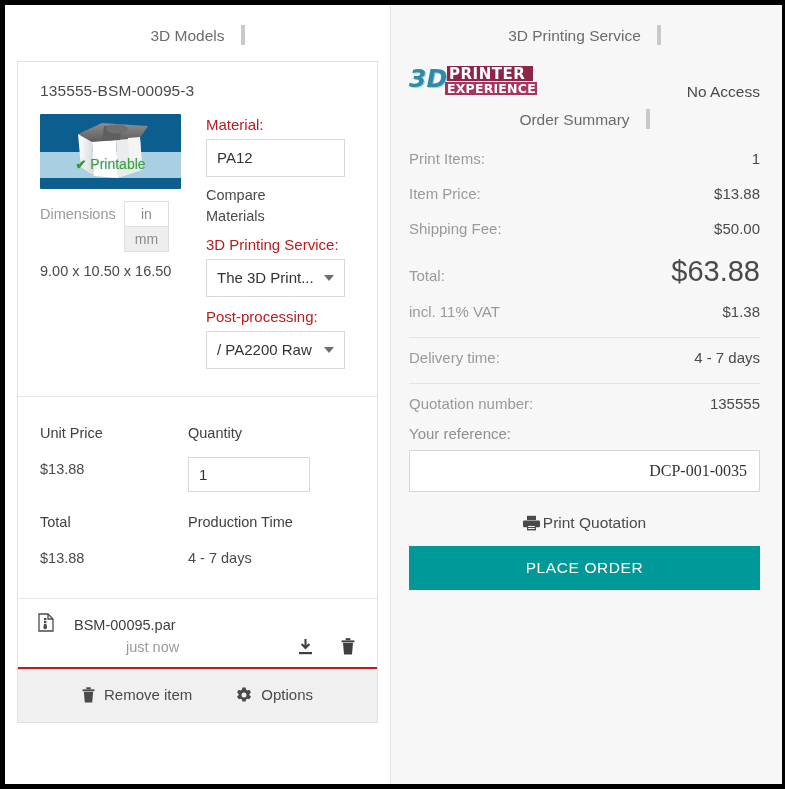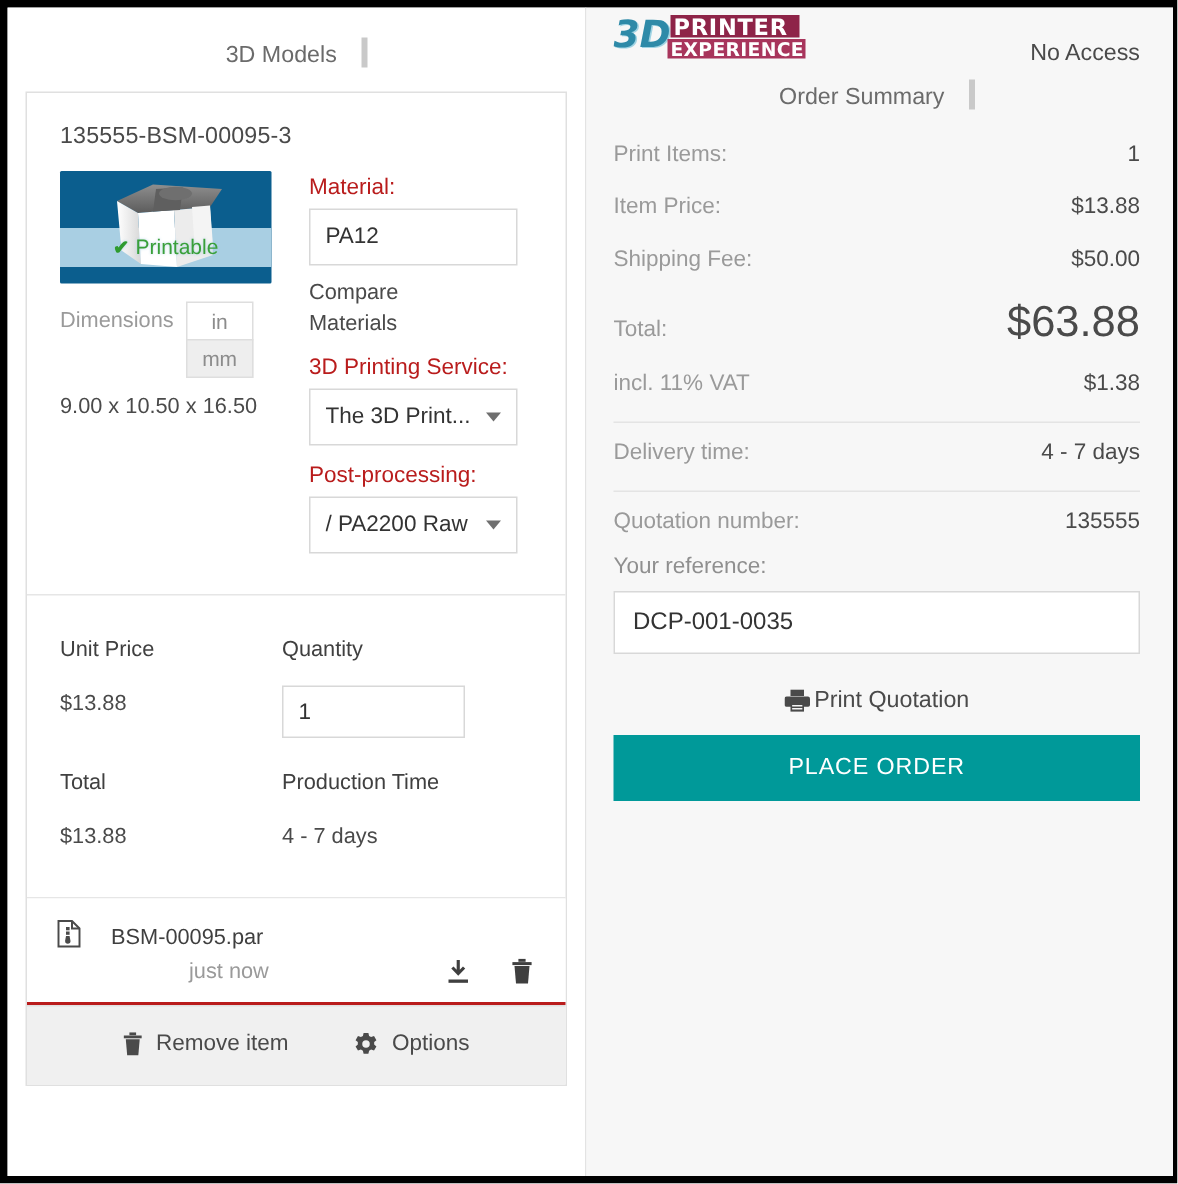--- a/index.html
+++ b/index.html
@@ -367,22 +367,23 @@
     padding: 4px 0 8px 0;
   }
   .ref-input {
     width: 100%;
     box-sizing: border-box;
     border: 1px solid #d8d8d8;
     background: #ffffff;
     color: #333333;
     font-size: 16px;
     padding: 11px 12px;
-    font-family: Liberation Sans, sans-serif;
+    font-family: Liberation Serif, serif;
     outline: none;
+    text-align: right;
   }
   .print-quote {
     text-align: center;
     color: #4a4a4a;
     font-size: 15.5px;
     margin-top: 22px;
     margin-bottom: 14px;
     cursor: pointer;
     display: flex;
     align-items: center;
@@ -551,20 +552,23 @@
               <span>Options</span>
             </span>
           </div>
         </div>
 
       </div>
     </div>
 
     <div class="pane-right">
 
+      <div class="pane-head">
+        <span>3D Printing Service</span><span class="caret"></span>
+      </div>
 
       <div class="brand-row">
         <span class="logo">
           <svg width="150" height="38" viewBox="0 0 150 38">
             <g>
               <text x="1" y="25" font-family="DejaVu Sans, sans-serif" font-size="25" font-weight="bold" fill="#9fd3e3" font-style="italic">3D</text>
               <text x="0" y="24" font-family="DejaVu Sans, sans-serif" font-size="25" font-weight="bold" fill="#2e8aa8" font-style="italic">3D</text>
             </g>
             <g>
               <rect x="38" y="3" width="86" height="15" fill="#8e2448"></rect>

